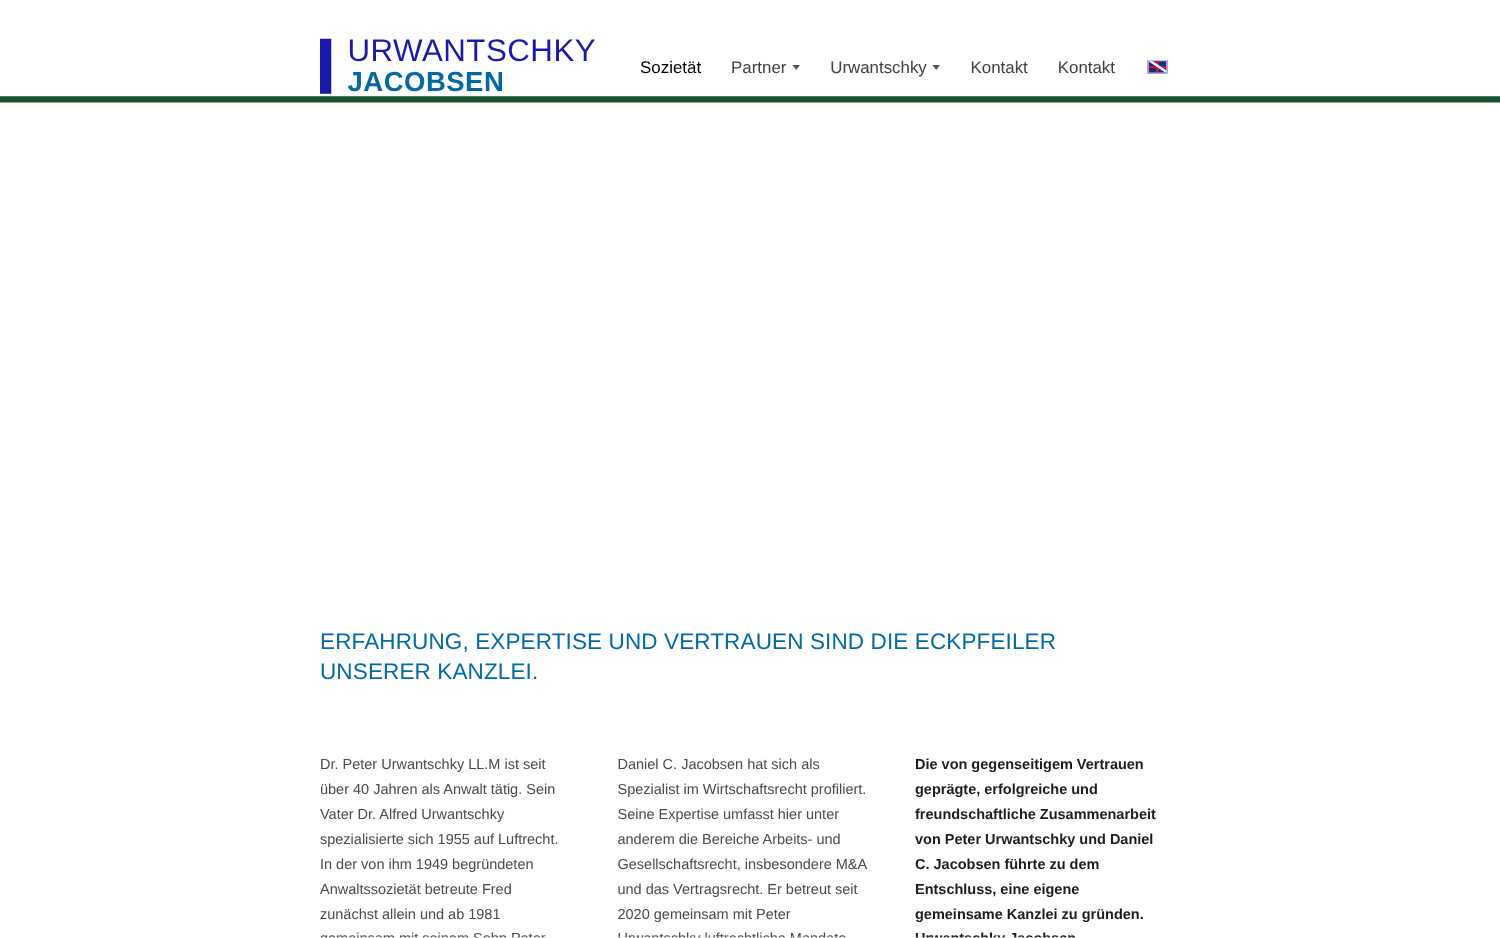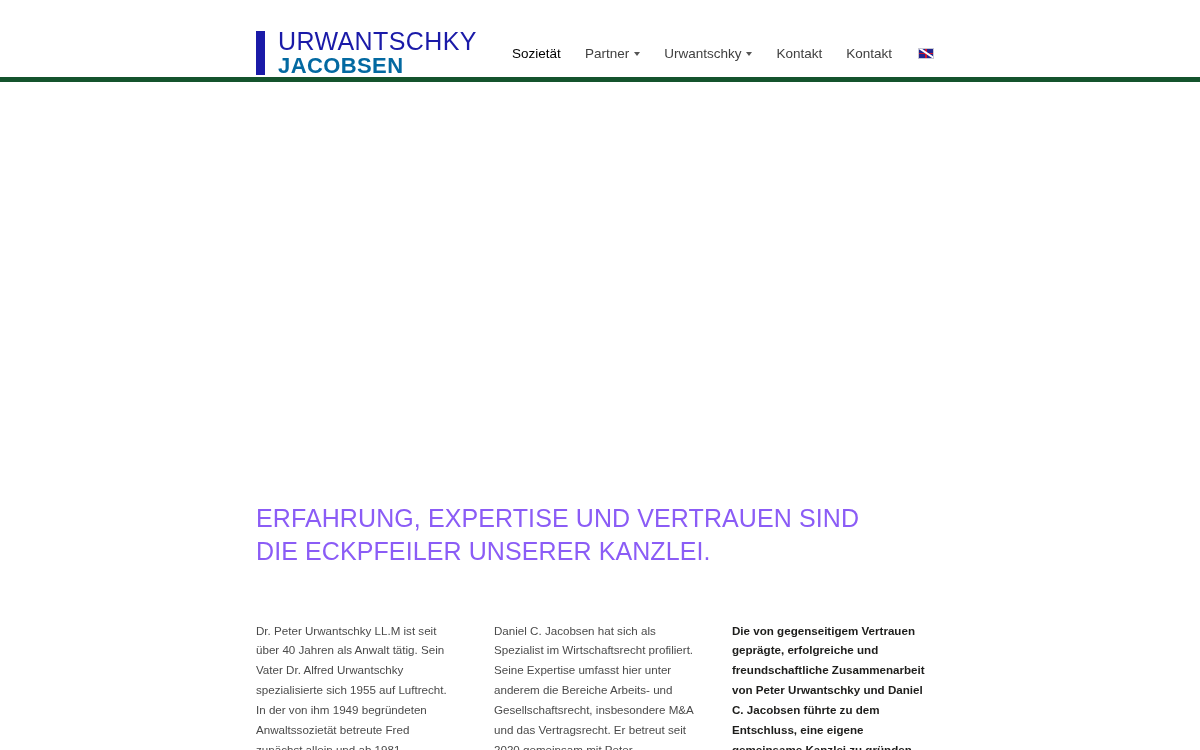--- a/index.html
+++ b/index.html
@@ -118,24 +118,24 @@
     height: 420px;
     width: 100%;
     background: #ffffff;
   }
 
   
   .content {
     padding: 0 256px;
   }
   .headline {
-    font-size: 25px;
+    font-size: 18px;
     line-height: 1.33;
     letter-spacing: 0.1px;
-    color: #8b5cf6;
+    color: #0369a1;
     font-weight: 400;
     max-width: 640px;
     margin-bottom: 52px;
   }
   .columns {
     display: flex;
     gap: 38px;
   }
   .col {
     width: 200px;

